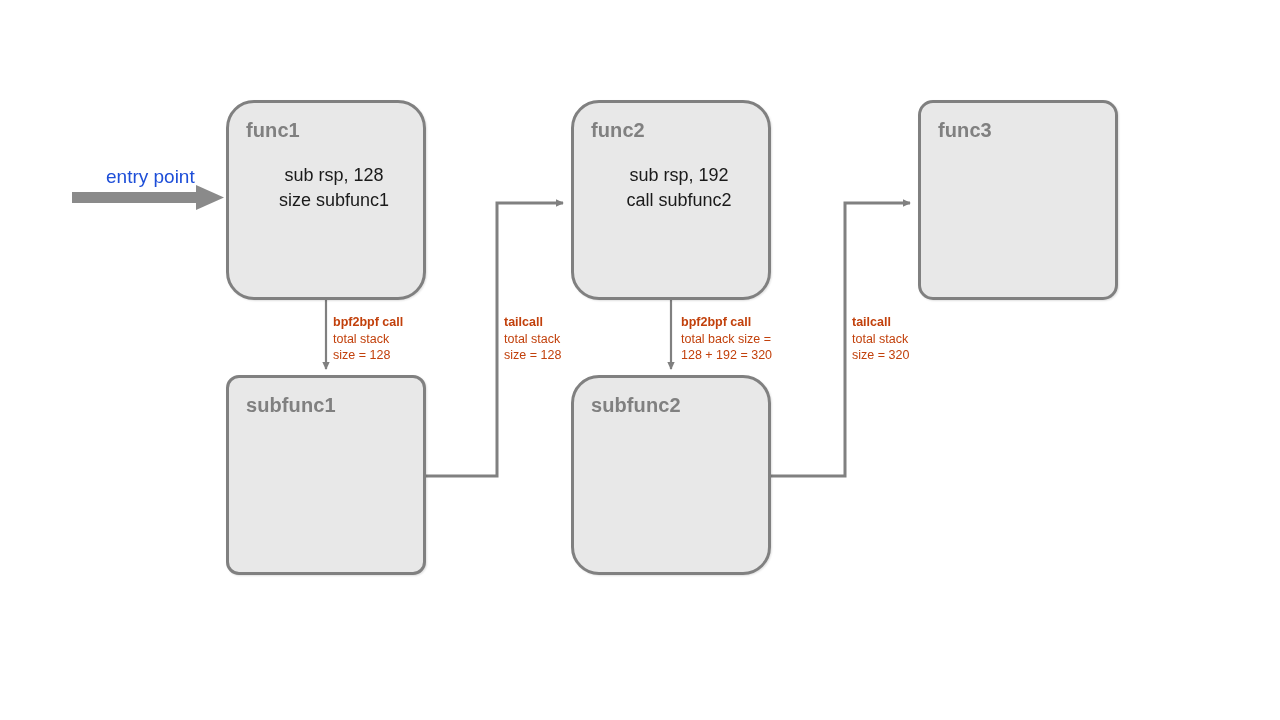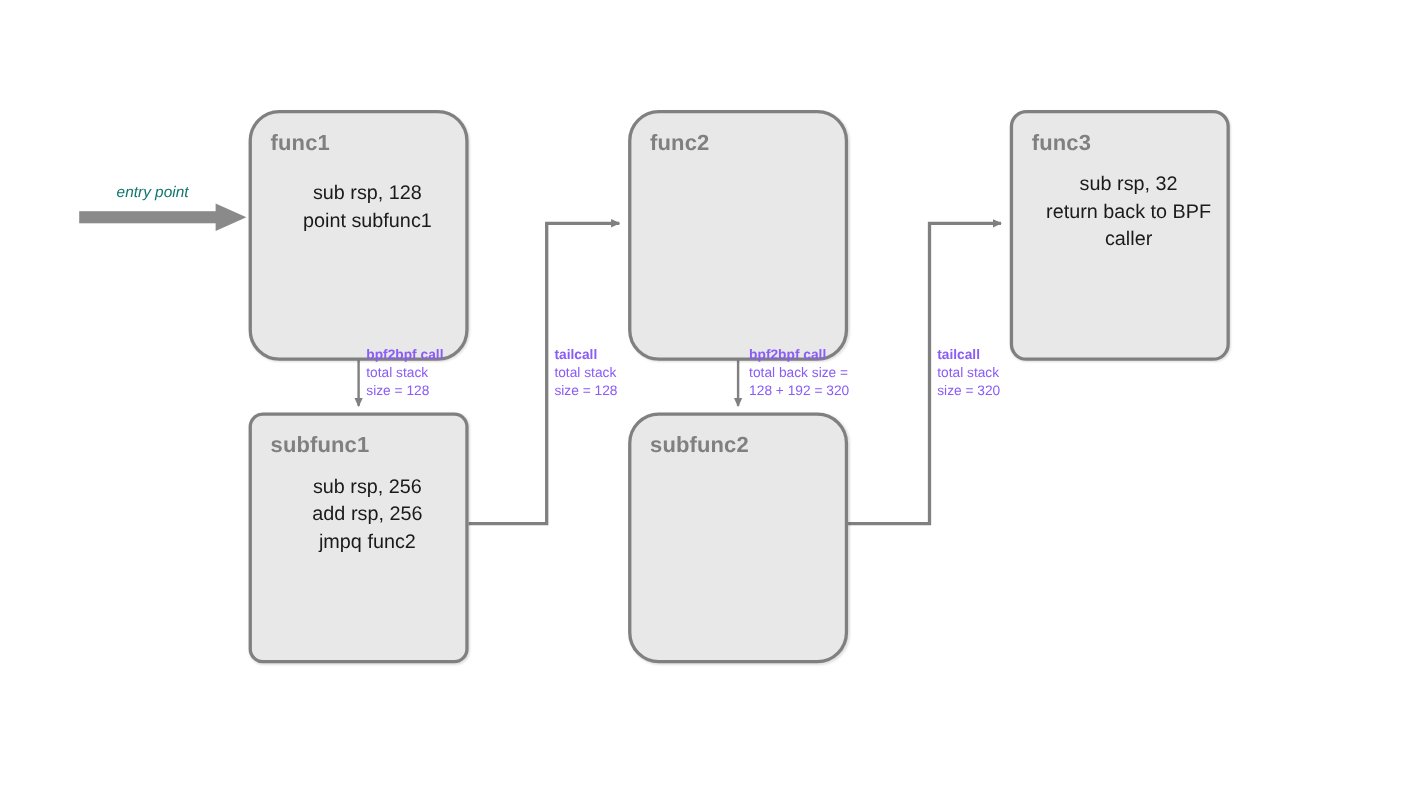--- a/index.html
+++ b/index.html
@@ -5,21 +5,21 @@
   html,body{margin:0;padding:0;}
   body{
     width:1280px;height:720px;background:#ffffff;
     font-family:"Liberation Sans","DejaVu Sans",sans-serif;
     overflow:hidden;position:relative;
   }
   #canvas{position:absolute;left:0;top:0;width:1280px;height:720px;}
 
   
   .node{
-    position:absolute;width:200px;height:228px;
+    position:absolute;width:200px;height:200px;
     background:#e8e8e8;
     border:3px solid #808080;
     border-radius:28px;
     box-sizing:border-box;
     box-shadow:1px 1px 2px rgba(0,0,0,.12);
   }
   .node .title{
     position:absolute;left:17px;top:16px;
     font-size:20px;font-weight:bold;color:#808080;
     letter-spacing:.1px;white-space:nowrap;
@@ -27,28 +27,28 @@
   .node .body{
     position:absolute;left:16px;right:0;top:60px;
     text-align:center;color:#1a1a1a;
     font-size:18px;line-height:25px;
     padding:0 8px;box-sizing:border-box;
   }
   .node .body div{white-space:nowrap;}
 
   
   .edge-label{
-    position:absolute;color:#8b5cf6;
+    position:absolute;color:#c2410c;
     font-size:12.5px;line-height:16.5px;white-space:nowrap;
   }
   .edge-label .hd{font-weight:bold;}
 
   
   .entry-text{
-    position:absolute;font-size:14px;color:#0f766e;white-space:nowrap;font-style:italic;
+    position:absolute;font-size:19px;color:#1d4ed8;white-space:nowrap;
   }
 
   svg{position:absolute;left:0;top:0;overflow:visible;}
 </style>
 </head>
 <body>
 
 <div id="canvas">
 
   <svg width="1280" height="720">
@@ -71,44 +71,38 @@
 
     <path d="M771,476 L845,476 L845,203 L910,203" stroke="#808080" stroke-width="3" fill="none" stroke-linejoin="miter" marker-end="url(#ah)"></path>
   </svg>
 
   <div class="entry-text" style="left:106px;top:166px;">entry point</div>
 
   <div class="node" style="left:226px;top:100px;">
     <div class="title">func1</div>
     <div class="body">
       <div>sub rsp, 128</div>
-      <div>point subfunc1</div>
+      <div>size subfunc1</div>
     </div>
   </div>
 
   <div class="node" style="left:571px;top:100px;">
     <div class="title">func2</div>
+    <div class="body">
+      <div>sub rsp, 192</div>
+      <div>call subfunc2</div>
+    </div>
   </div>
 
   <div class="node" style="left:918px;top:100px;border-radius:15px;">
     <div class="title">func3</div>
-    <div class="body" style="top:52px;">
-      <div>sub rsp, 32</div>
-      <div>return back to BPF</div>
-      <div>caller</div>
-    </div>
   </div>
 
   <div class="node" style="left:226px;top:375px;border-radius:13px;">
     <div class="title">subfunc1</div>
-    <div class="body" style="top:52px;">
-      <div>sub rsp, 256</div>
-      <div>add rsp, 256</div>
-      <div>jmpq func2</div>
-    </div>
   </div>
 
   <div class="node" style="left:571px;top:375px;">
     <div class="title">subfunc2</div>
   </div>
 
   <div class="edge-label" style="left:333px;top:314px;">
     <div class="hd">bpf2bpf call</div>
     <div>total stack</div>
     <div>size = 128</div>

